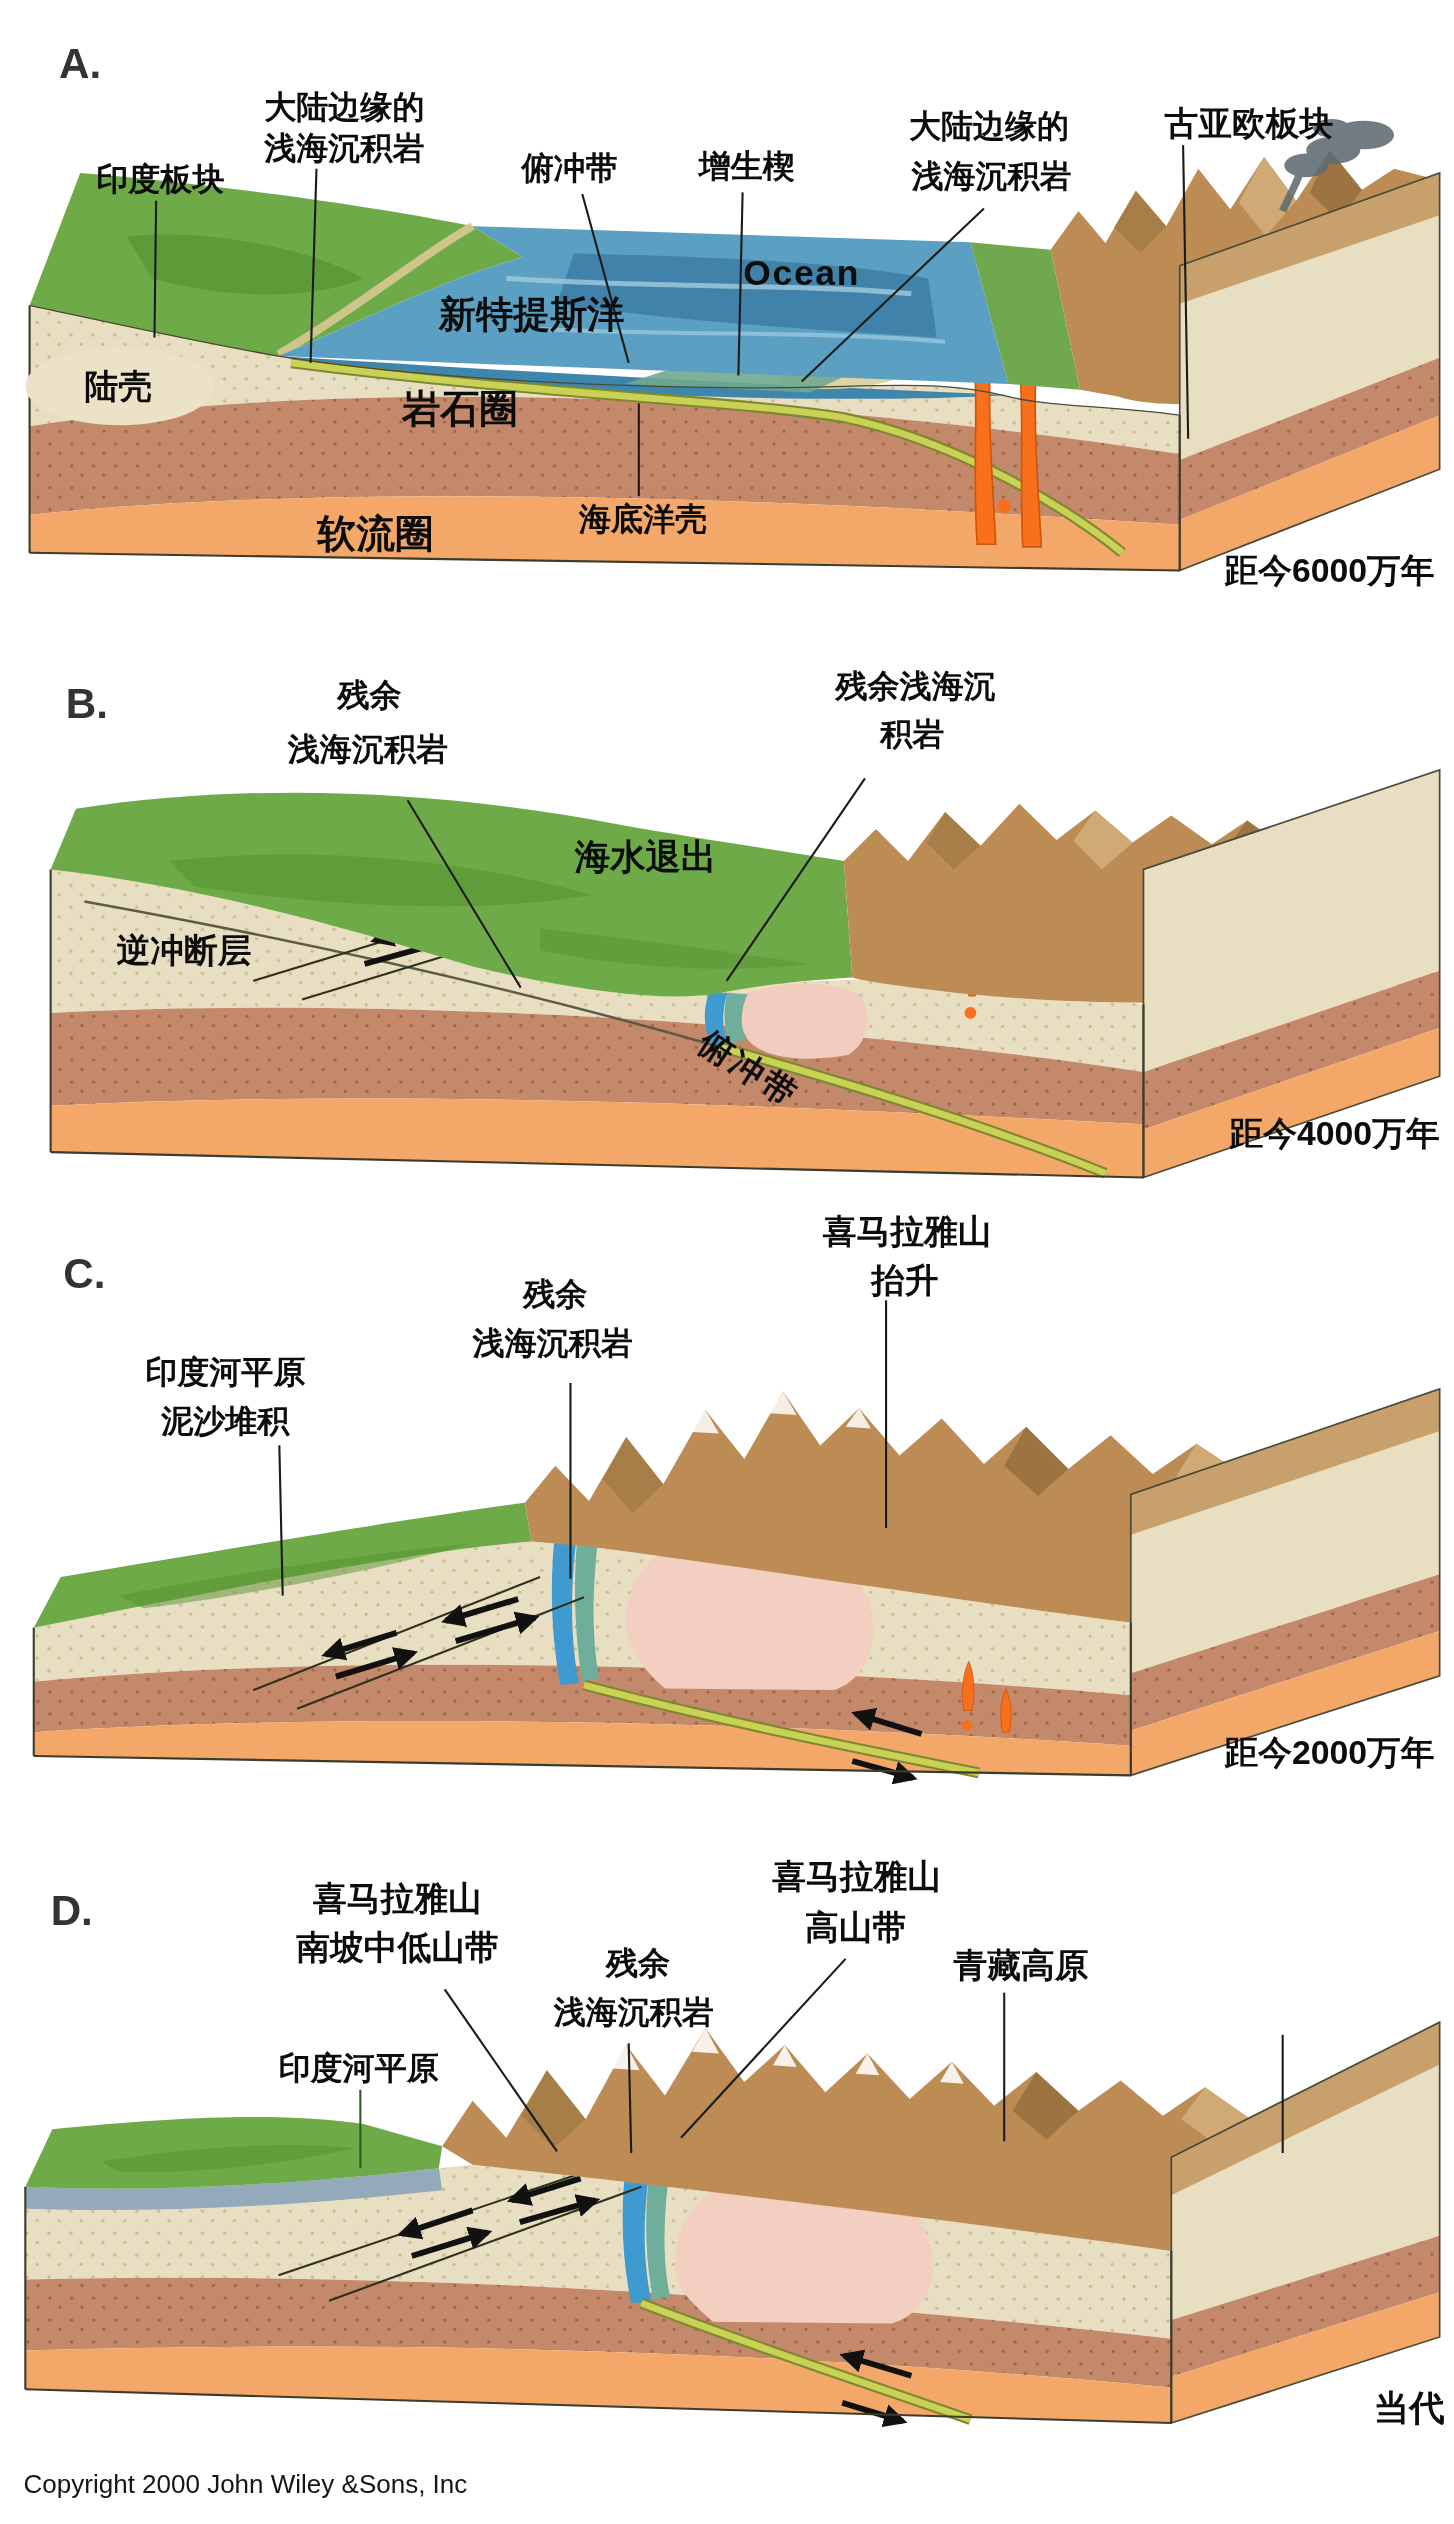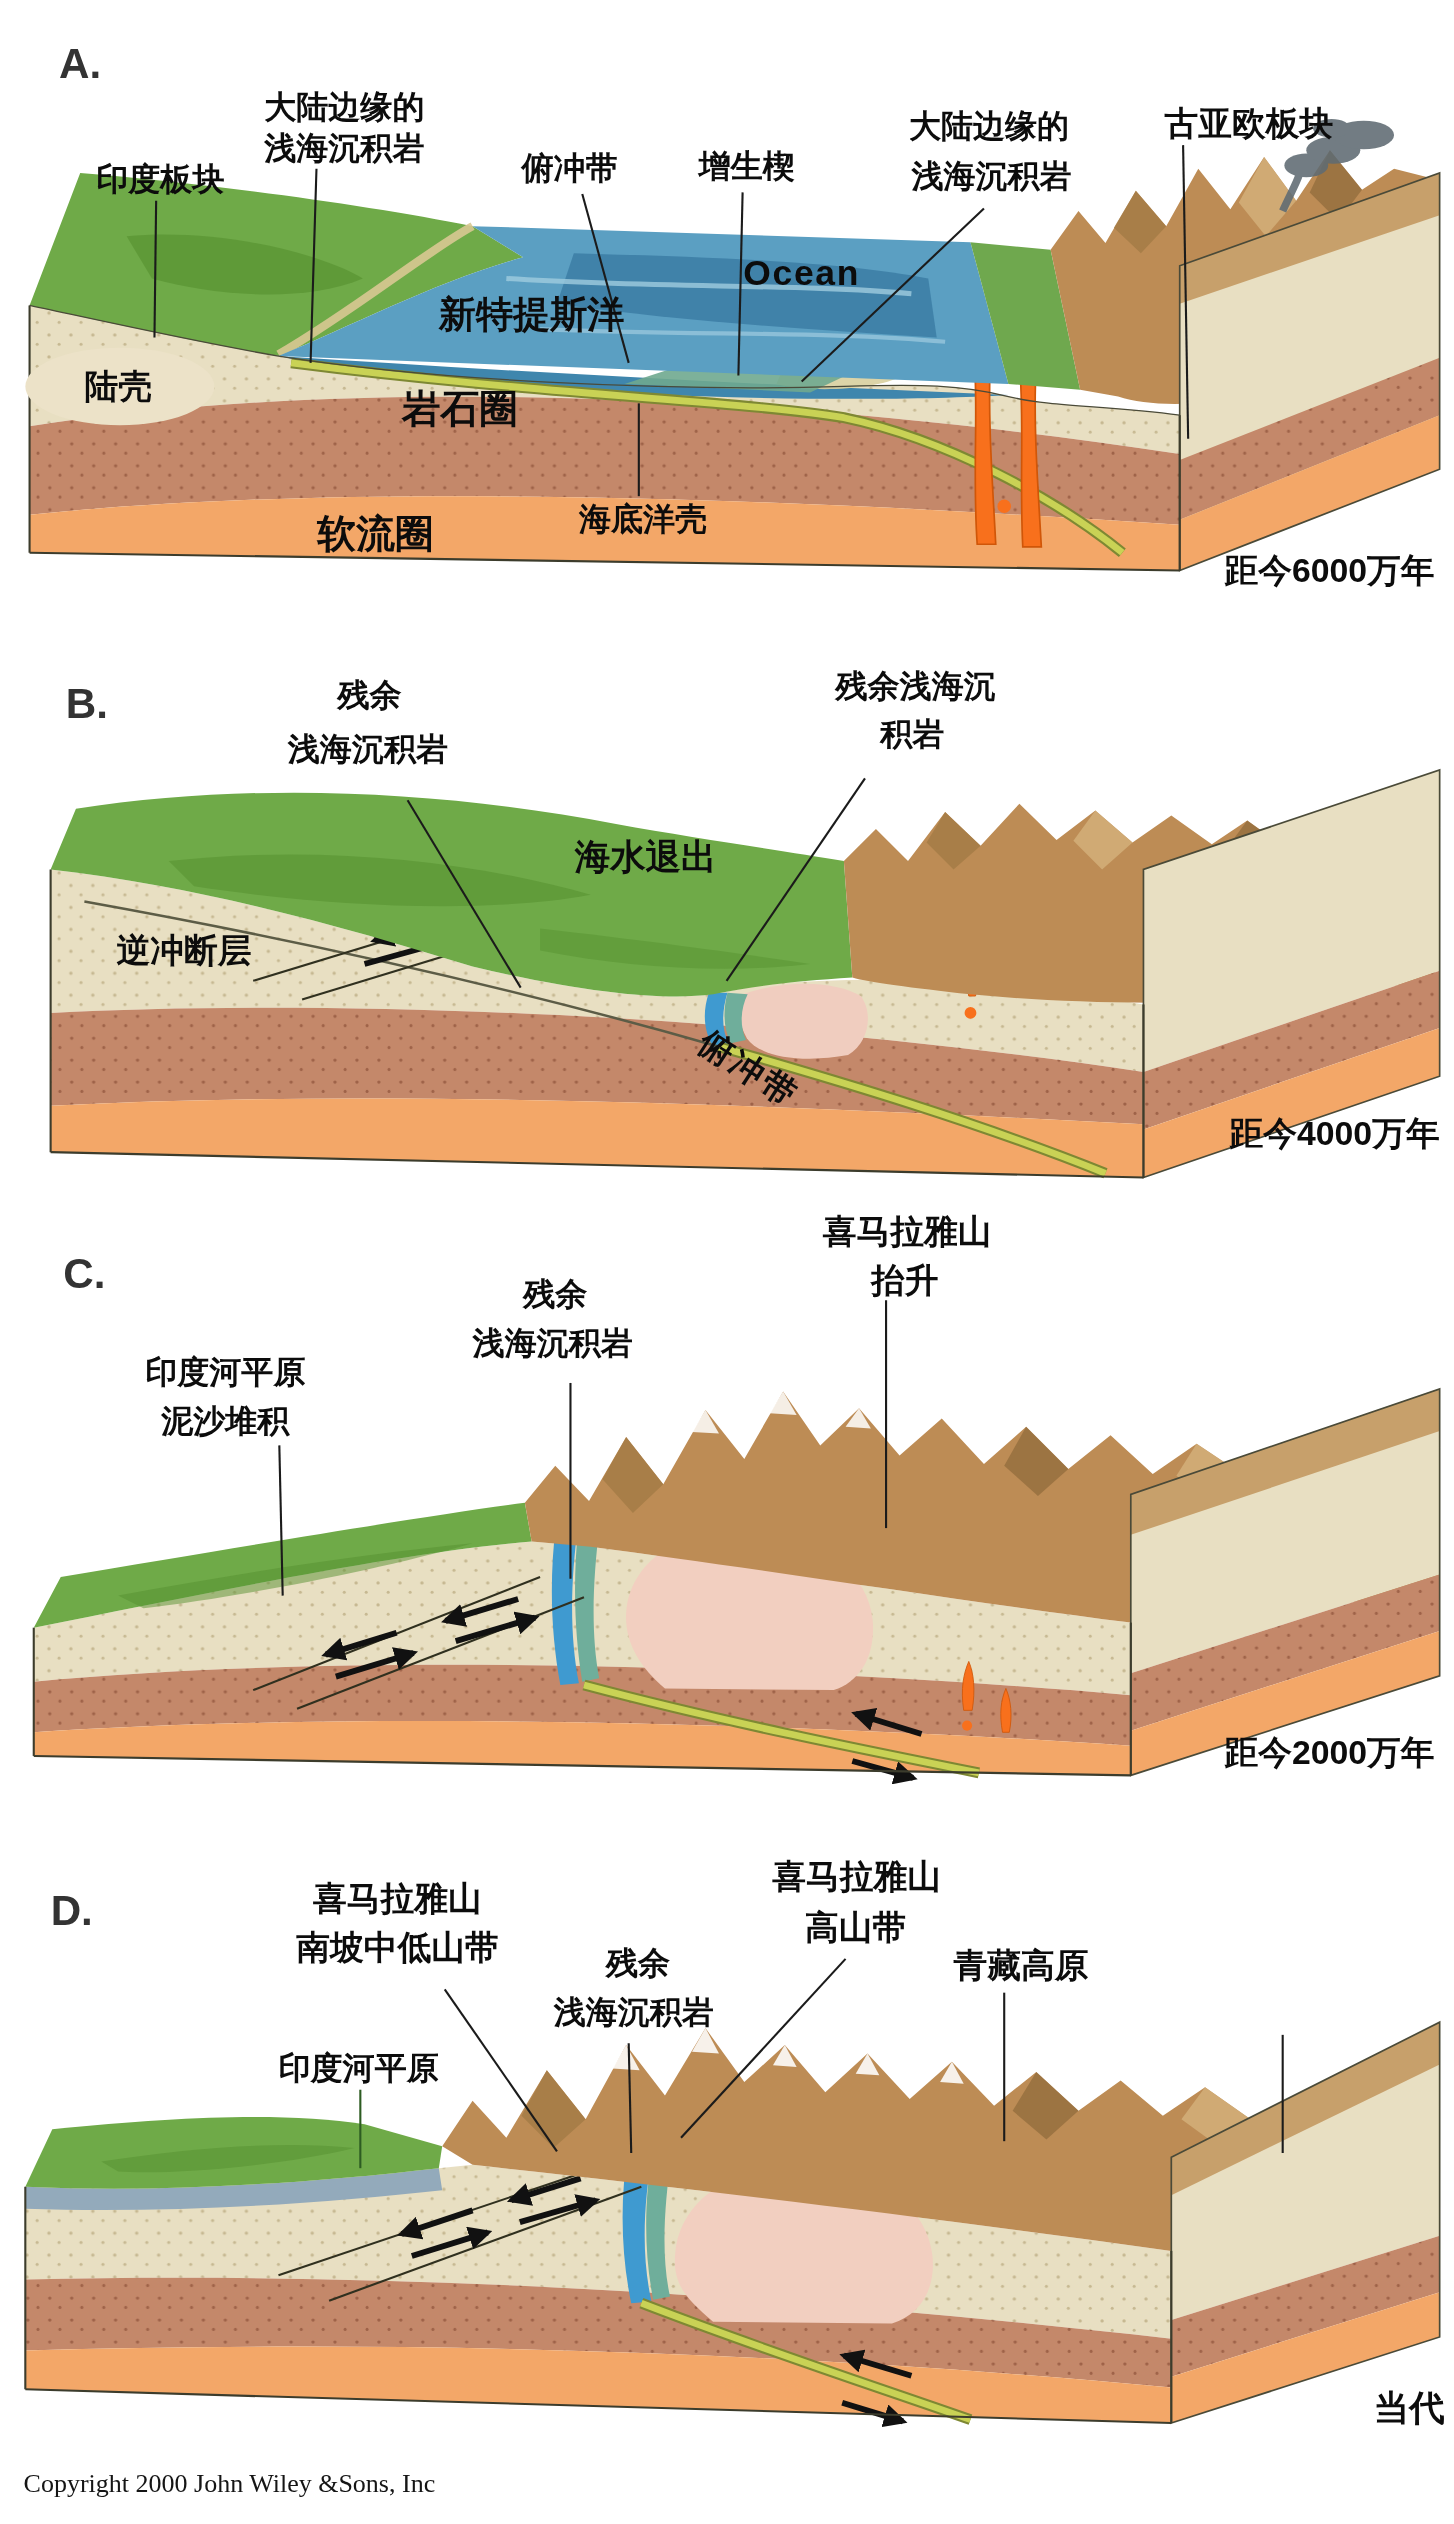--- a/index.html
+++ b/index.html
@@ -8,21 +8,21 @@
   .panel{position:absolute;left:0;}
   svg text{font-family:"Liberation Sans","DejaVu Sans",sans-serif;fill:#0c0c0c;}
   .cjk{font-weight:600;}
   .letter{font-weight:700;fill:#333;}
   .time{font-weight:700;}
   .oceanword{font-weight:700;letter-spacing:2px;}
   .leader{stroke:#1b1b1b;stroke-width:2.5;fill:none;}
   .outline{stroke:#3c3c2c;stroke-width:2.5;fill:none;}
   .fault{stroke:#30301f;stroke-width:2.5;fill:none;}
   .copyright{position:absolute;left:23.6px;top:2469px;font-size:26px;color:#151515;
-             font-family:Liberation Serif, serif;text-align:right;}
+             font-family:Liberation Sans, sans-serif;text-align:right;}
 </style>
 </head>
 <body>
 
 <div class="page">
 
 <svg class="panel" style="top:0" width="1454" height="616" viewBox="0 0 1723 730">
   <defs>
     <pattern id="pcA" width="26" height="26" patternUnits="userSpaceOnUse">
       <rect width="26" height="26" fill="#e8dfc2"></rect>

